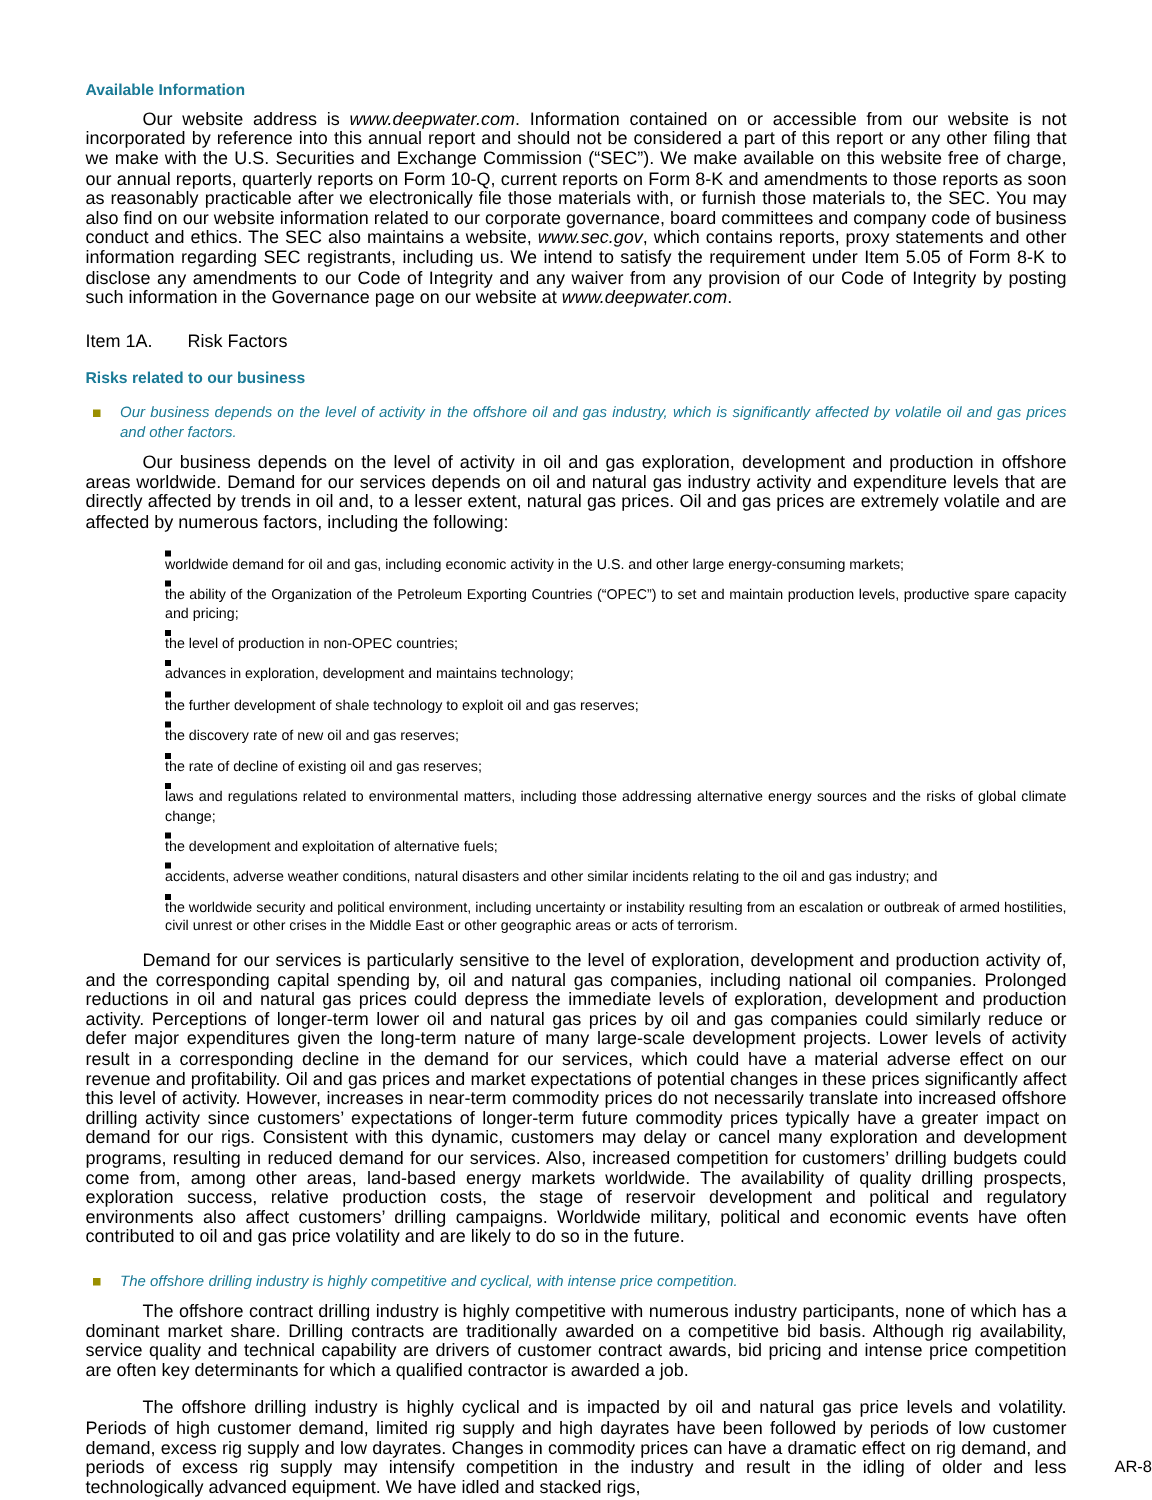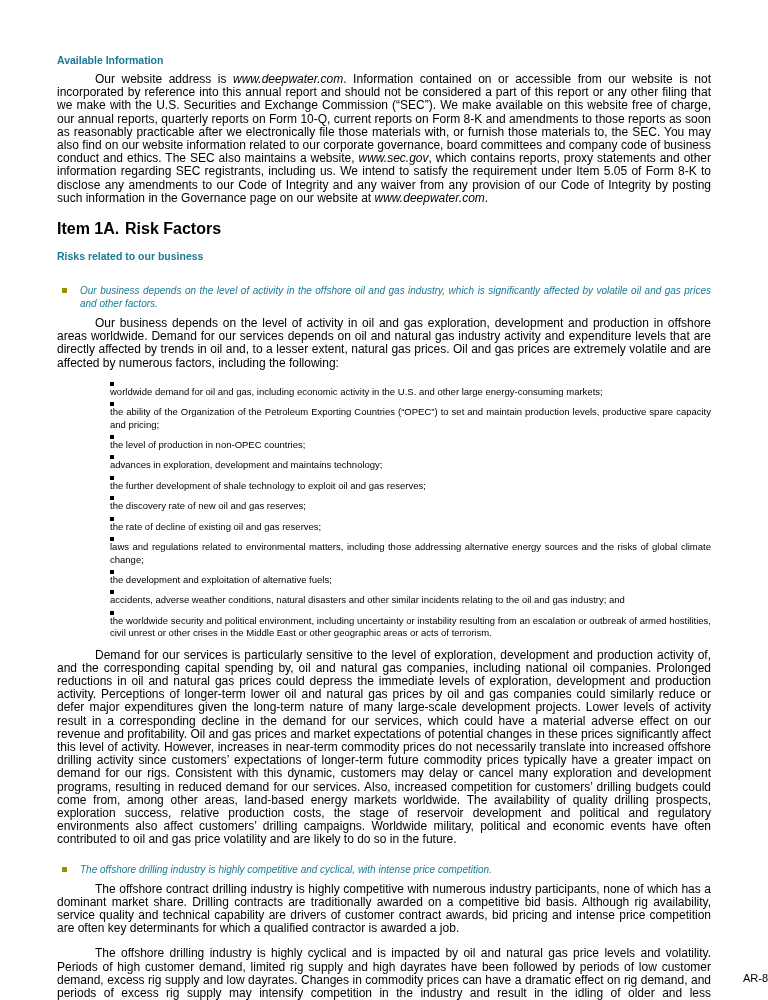--- a/index.html
+++ b/index.html
@@ -14,24 +14,24 @@
   .teal { color:#1A7A96; }
   .section-heading {
     font-size:10.5px; font-weight:bold; margin-bottom:7px;
   }
   .para {
     font-size:12px; line-height:13.2px; text-align:justify;
   }
   .indent { text-indent:38px; }
   .ai-para { margin-bottom:15px; }
 
-  .item-heading { font-size:16px; font-weight:bold; margin-bottom:12px; }
+  .item-heading { font-size:12px; font-weight:normal; margin-bottom:12px; }
   .item-label { display:inline-block; width:68px; }
 
-  .risks-heading { margin-bottom:22px; }
+  .risks-heading { margin-bottom:11px; }
 
   .risk-head { display:flex; padding-left:5px; margin-bottom:7px; }
   .olive-square {
     flex:none; width:5px; height:5px; background:#9A8F00; margin-top:4px; margin-right:13px;
   }
   .risk-head-text {
     color:#1A7A96; font-weight:normal; font-style:italic;
     font-size:10px; line-height:13px; text-align:justify; flex:1;
   }
 

